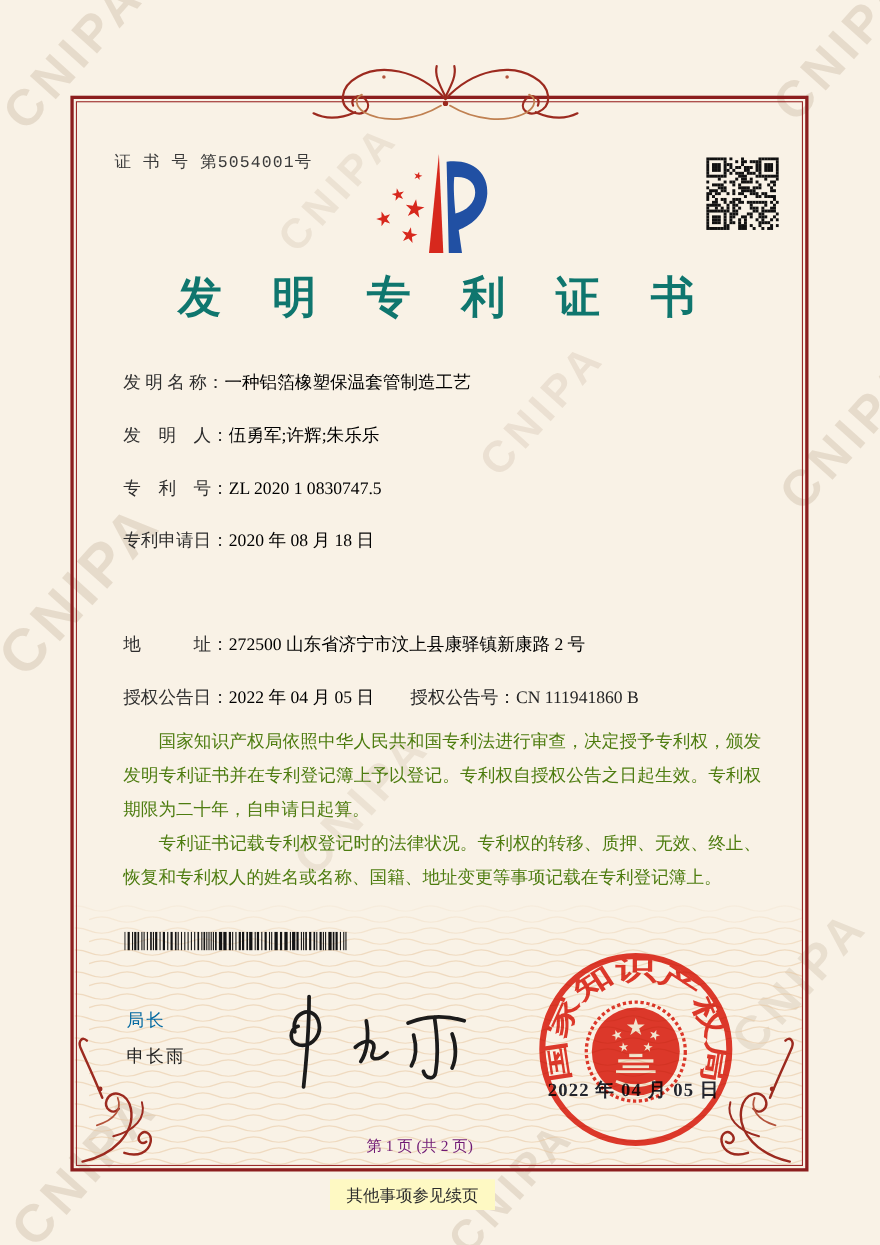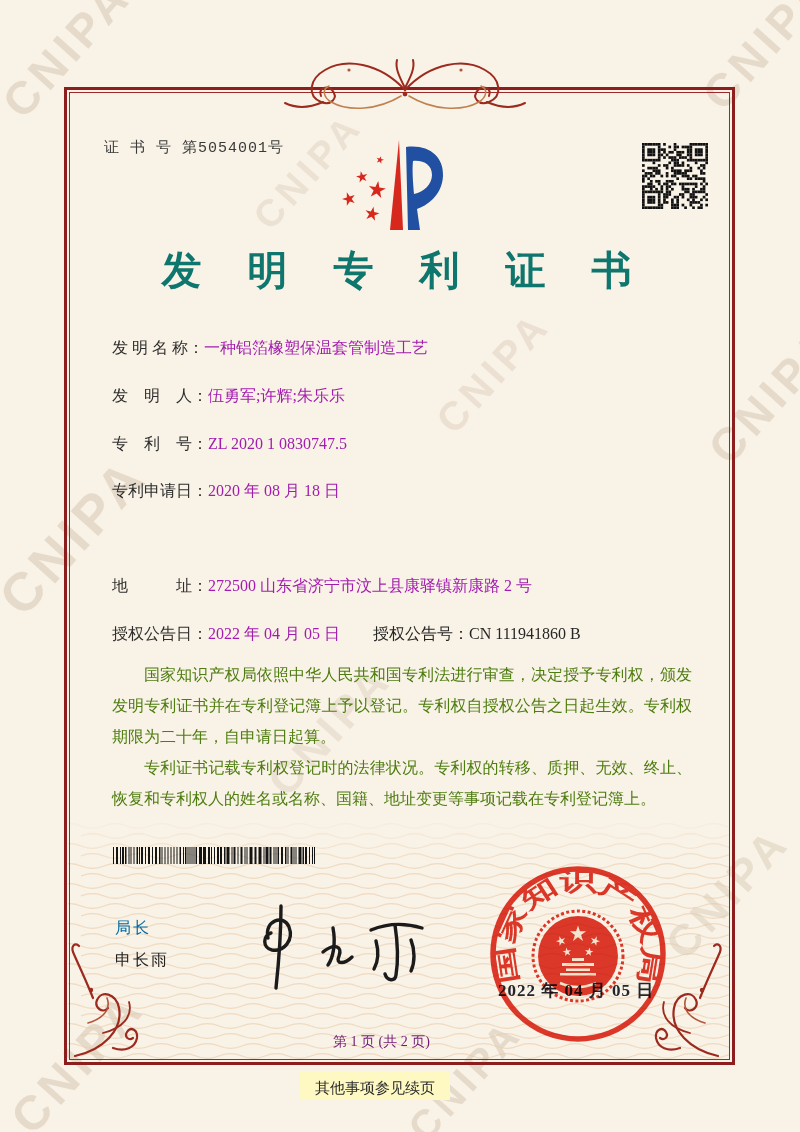--- a/index.html
+++ b/index.html
@@ -35,21 +35,21 @@
            letter-spacing:1px;z-index:2;font-family:Liberation Mono, monospace;}
   .qr{position:absolute;left:642px;top:143px;width:66px;height:66px;z-index:2;}
   .logo{position:absolute;left:340px;top:134px;width:112px;height:100px;z-index:2;}
   .title{position:absolute;left:64px;top:243px;width:665px;text-align:center;
          font-size:40px;font-weight:bold;color:#0f766e;letter-spacing:18px;
          padding-left:18px;box-sizing:border-box;z-index:2;}
 
   
   .row{position:absolute;left:112px;font-size:16px;color:#262626;z-index:2;white-space:nowrap;}
   .row .lbl{color:#2e2e2e;}
-  .row .val{color:#a21caf;}
+  .row .val{color:#000000;}
   .r0{top:338px;} .r1{top:386px;text-align:center;} .r2{top:434px;} .r3{top:481px;}
   .r4{top:528px;} .r5{top:576px;} .r6{top:624px;}
   .grant-no{position:absolute;left:373px;top:624px;font-size:16px;color:#262626;z-index:2;white-space:nowrap;}
 
   
   .paras{position:absolute;left:112px;top:659px;width:580px;font-size:16px;
          line-height:31px;color:#4d7c0f;text-align:justify;z-index:2;}
   .paras p{margin:0;text-indent:2em;}
 
   

